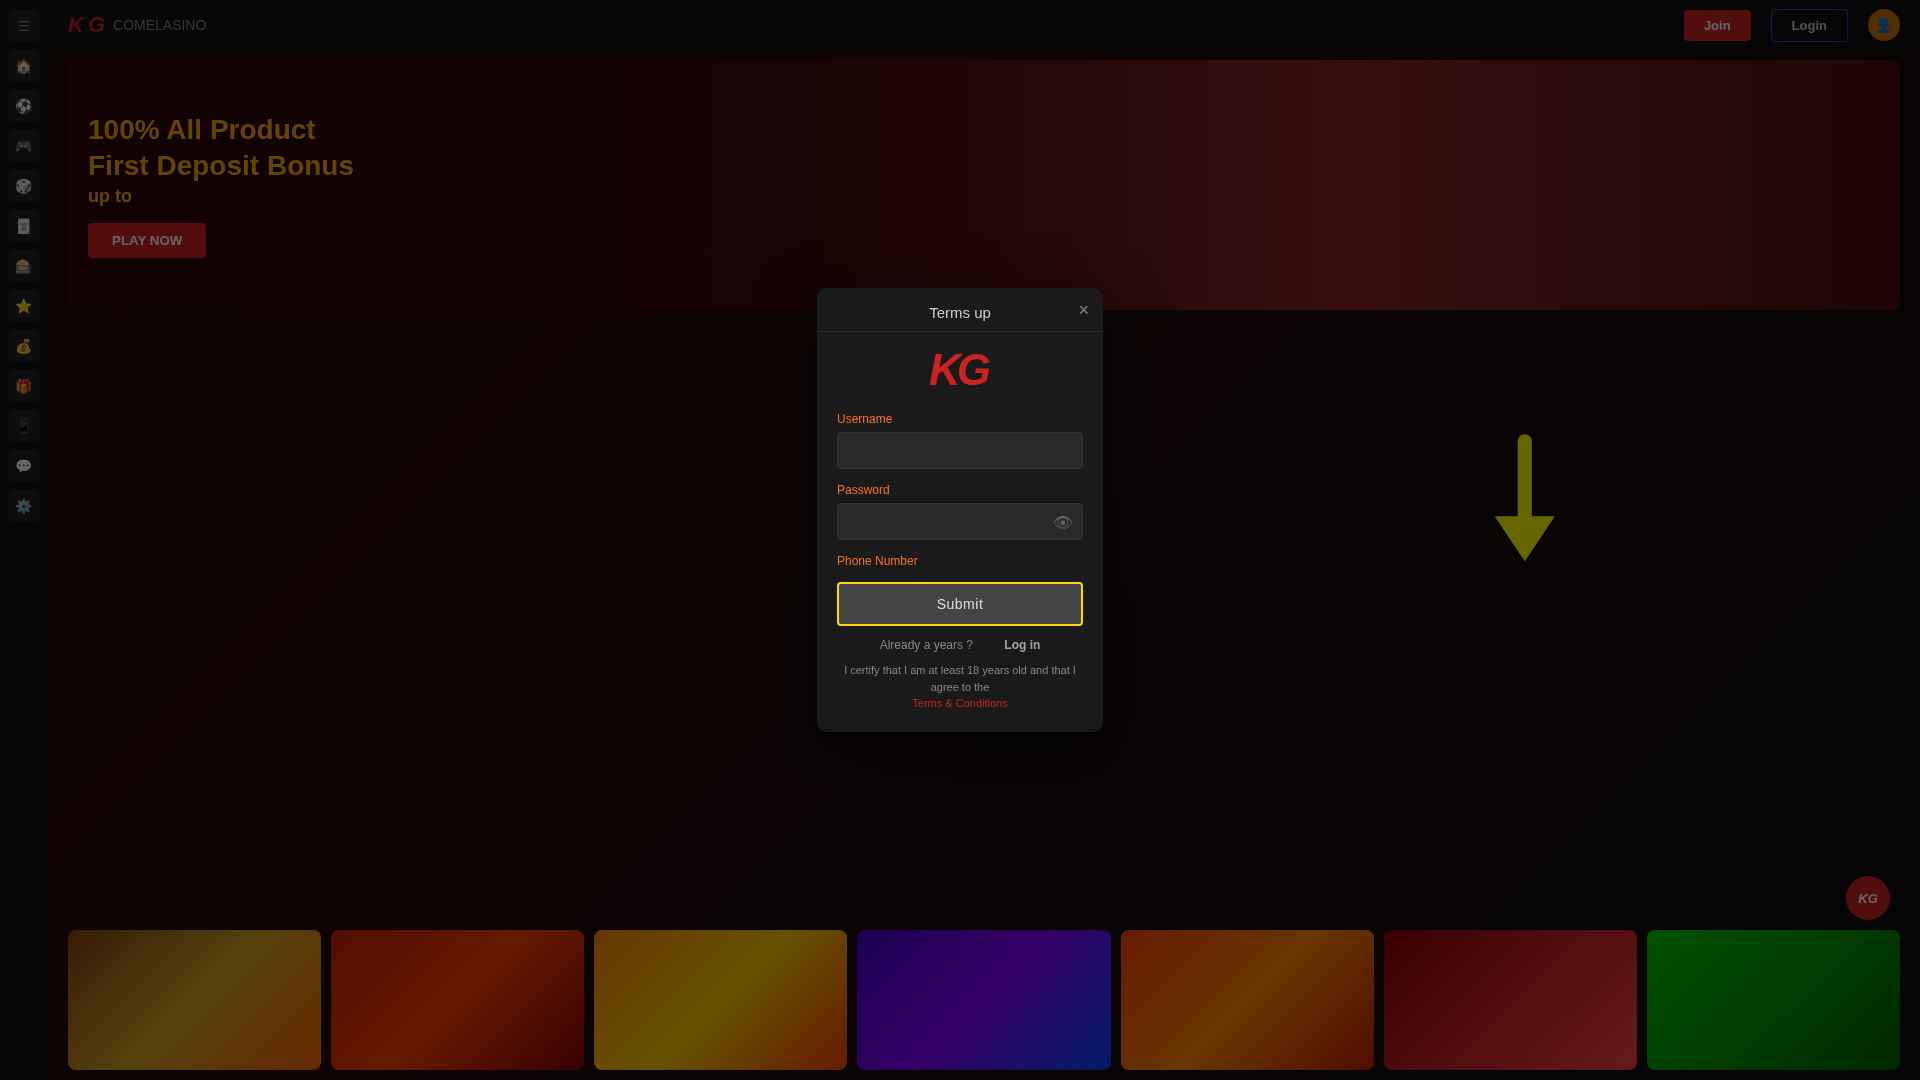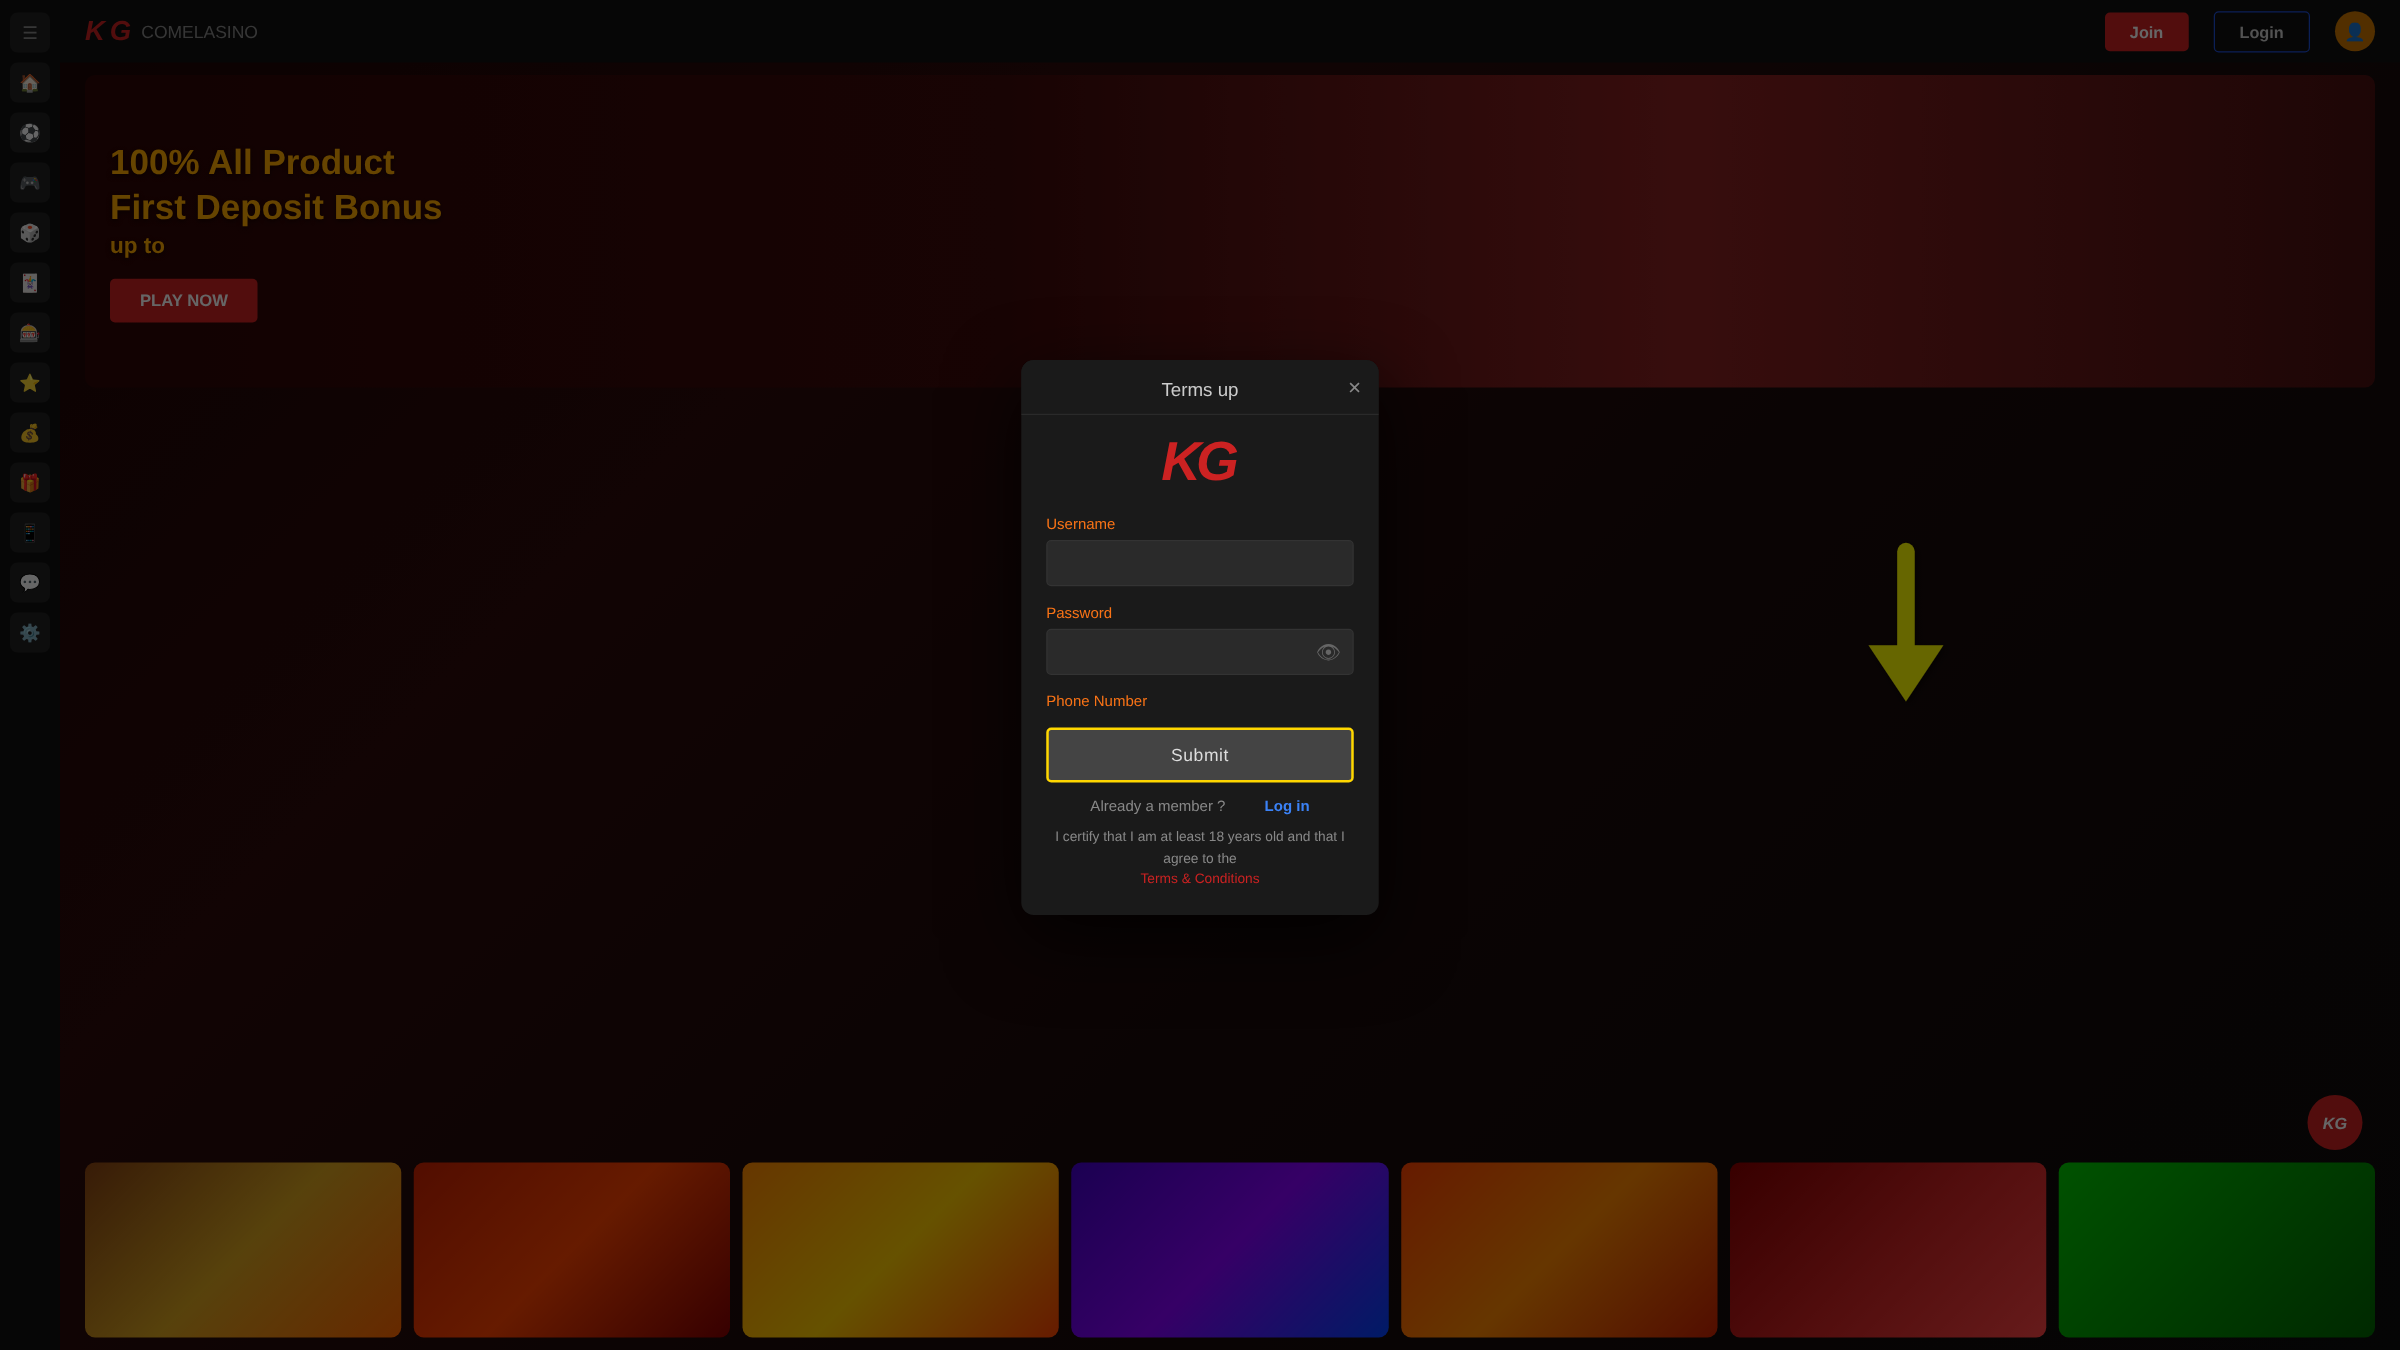--- a/index.html
+++ b/index.html
@@ -363,21 +363,21 @@
     }
 
     .already-member {
       text-align: center;
       font-size: 12px;
       color: #888;
       margin-bottom: 10px;
     }
 
     .already-member a {
-      color: #3b82f6;
+      color: #a3a3a3;
       text-decoration: none;
       font-weight: bold;
       padding-left: 28px;
     }
 
     .terms-text {
       text-align: center;
       font-size: 11px;
       color: #888;
       line-height: 1.5;
@@ -518,21 +518,21 @@
       
       <div class="form-group">
         <label class="form-label">Phone Number</label>
       </div>
 
       
       <button class="submit-btn">Submit</button>
 
       
       <div class="already-member">
-        <span>Already a member ?</span>
+        <span>Already a years ?</span>
         <a href="#">Log in</a>
       </div>
 
       
       <div class="terms-text">
         <span>I certify that I am at least 18 years old and that I agree to the</span>
         <br>
         <a href="#">Terms &amp; Conditions</a>
       </div>
 

